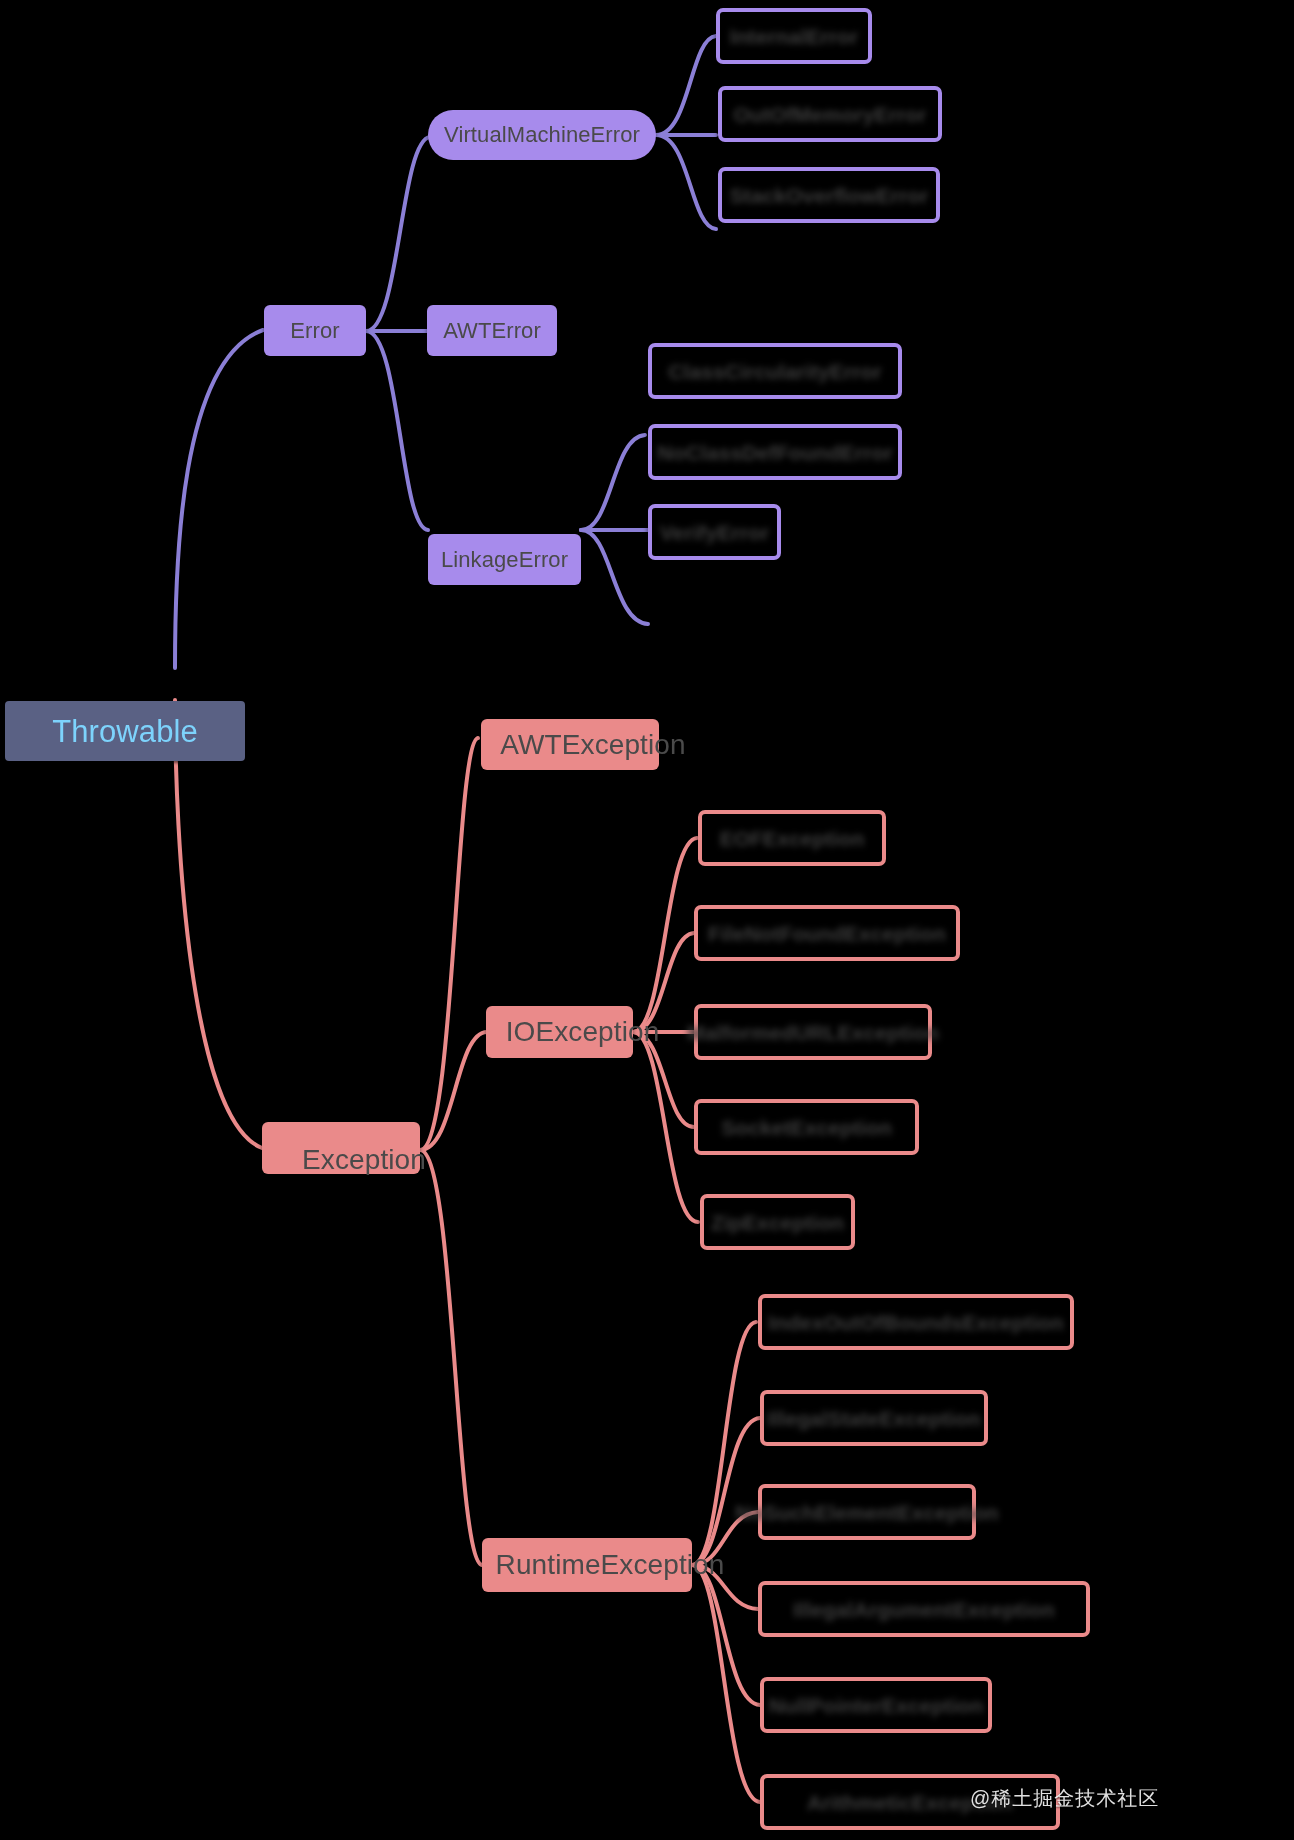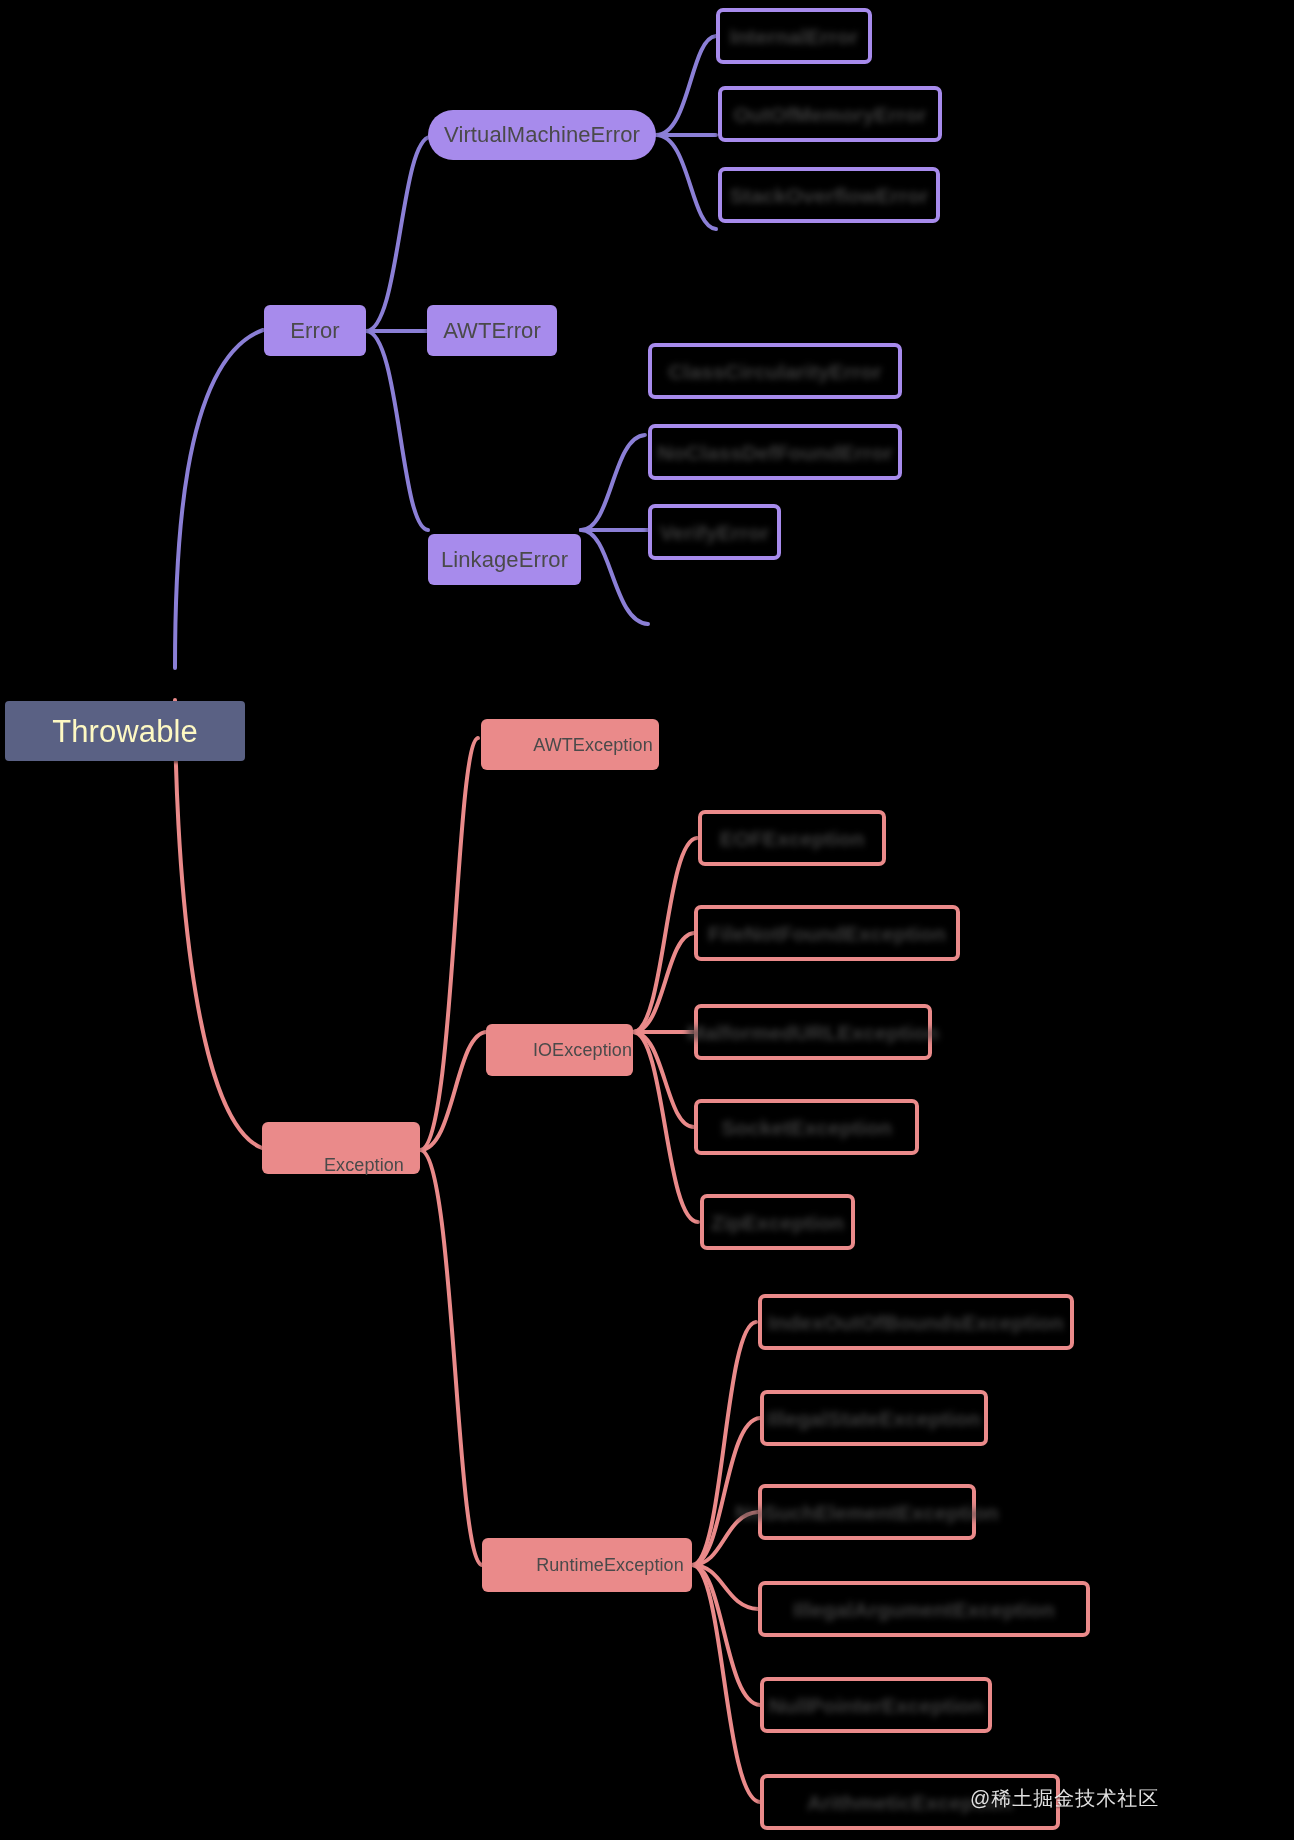--- a/index.html
+++ b/index.html
@@ -29,37 +29,37 @@
     justify-content: center;
     border-radius: 6px;
     white-space: nowrap;
     line-height: 1;
     letter-spacing: .1px;
   }
 
   
   .node.root {
     background: #5a6184;
-    color: #fef9c3;
+    color: #7dd3fc;
     font-size: 31px;
     border-radius: 4px;
     box-shadow: 0 2px 3px rgba(0,0,0,.55);
   }
 
   
   .node.branch-err {
     background: #a78bec;
     color: #4a4a4a;
     font-size: 22px;
     box-shadow: 0 2px 4px rgba(0,0,0,.5);
   }
   .node.branch-exc {
     background: #ea8a8a;
     color: #4a4a4a;
-    font-size: 18px;
+    font-size: 28px;
     box-shadow: 0 2px 4px rgba(0,0,0,.5);
     padding-left: 46px;
   }
 
   
   .node.leaf {
     background: #000000;
     border-style: solid;
     border-width: 4px;
     border-radius: 7px;
@@ -171,21 +171,21 @@
   </div>
 
   <div class="node branch-exc" style="left:262px; top:1122px; width:158px; height:52px;align-items:flex-end;">
     <span>Exception</span>
   </div>
 
   <div class="node branch-exc" style="left:481px; top:719px; width:178px; height:51px;">
     <span>AWTException</span>
   </div>
 
-  <div class="node branch-exc" style="left:486px; top:1006px; width:147px; height:52px;margin-top:18px;">
+  <div class="node branch-exc" style="left:486px; top:1006px; width:147px; height:52px;">
     <span>IOException</span>
   </div>
 
   <div class="node branch-exc" style="left:482px; top:1538px; width:210px; height:54px;align-items:center;">
     <span>RuntimeException</span>
   </div>
 
   <div class="node leaf exc" style="left:698px; top:810px; width:188px; height:56px;">
     <span class="leaf-label">EOFException</span>
   </div>

